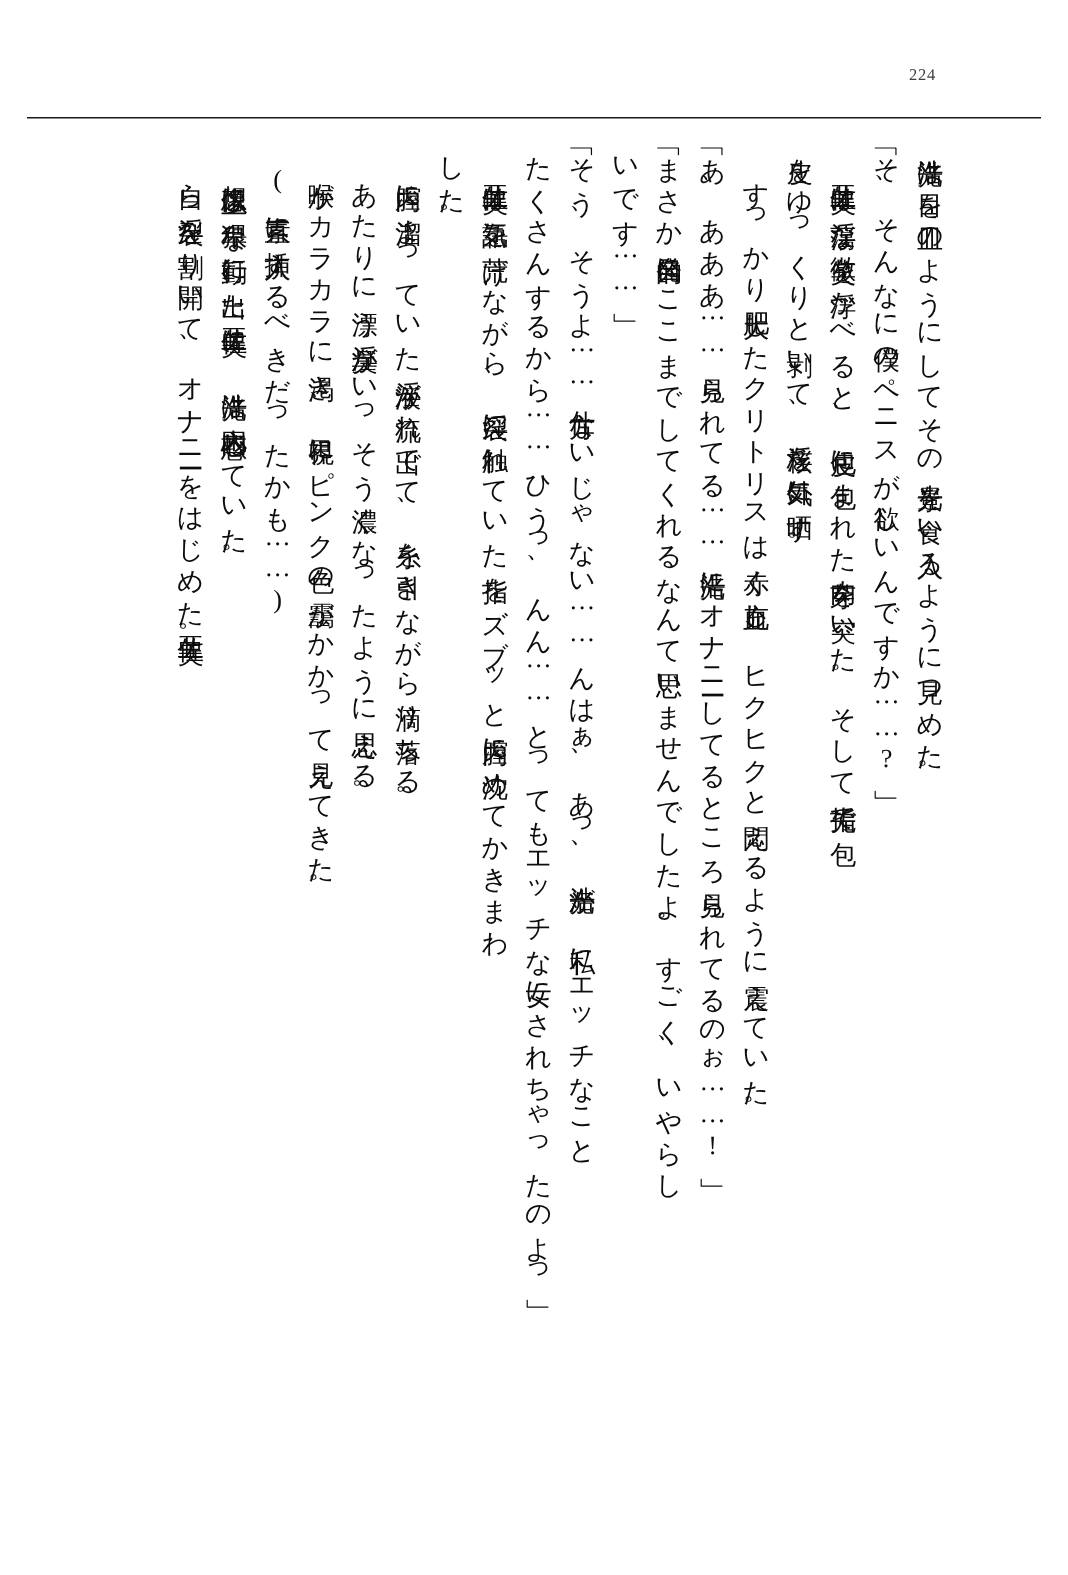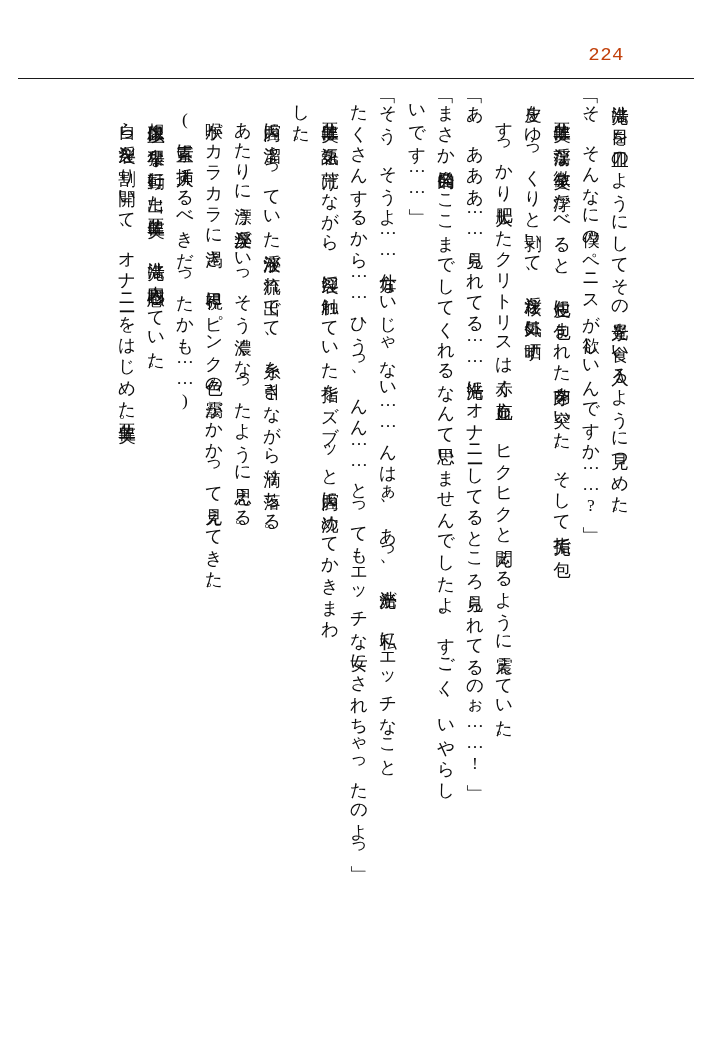--- a/index.html
+++ b/index.html
@@ -15,24 +15,24 @@
     width: 712px;
     height: 1050px;
     background: #ffffff;
     overflow: hidden;
     box-sizing: border-box;
   }
   .page-number {
     position: absolute;
     top: 44px;
     right: 88px;
-    font-size: 19px;
-    color: #c2410c;
+    font-size: 11px;
+    color: #404040;
     letter-spacing: 0.5px;
-    font-family: Liberation Mono, monospace;
+    font-family: Liberation Serif, serif;
   }
   .rule {
     position: absolute;
     top: 78px;
     left: 18px;
     right: 18px;
     height: 1px;
     background: #1a1a1a;
   }
   .body-text {

